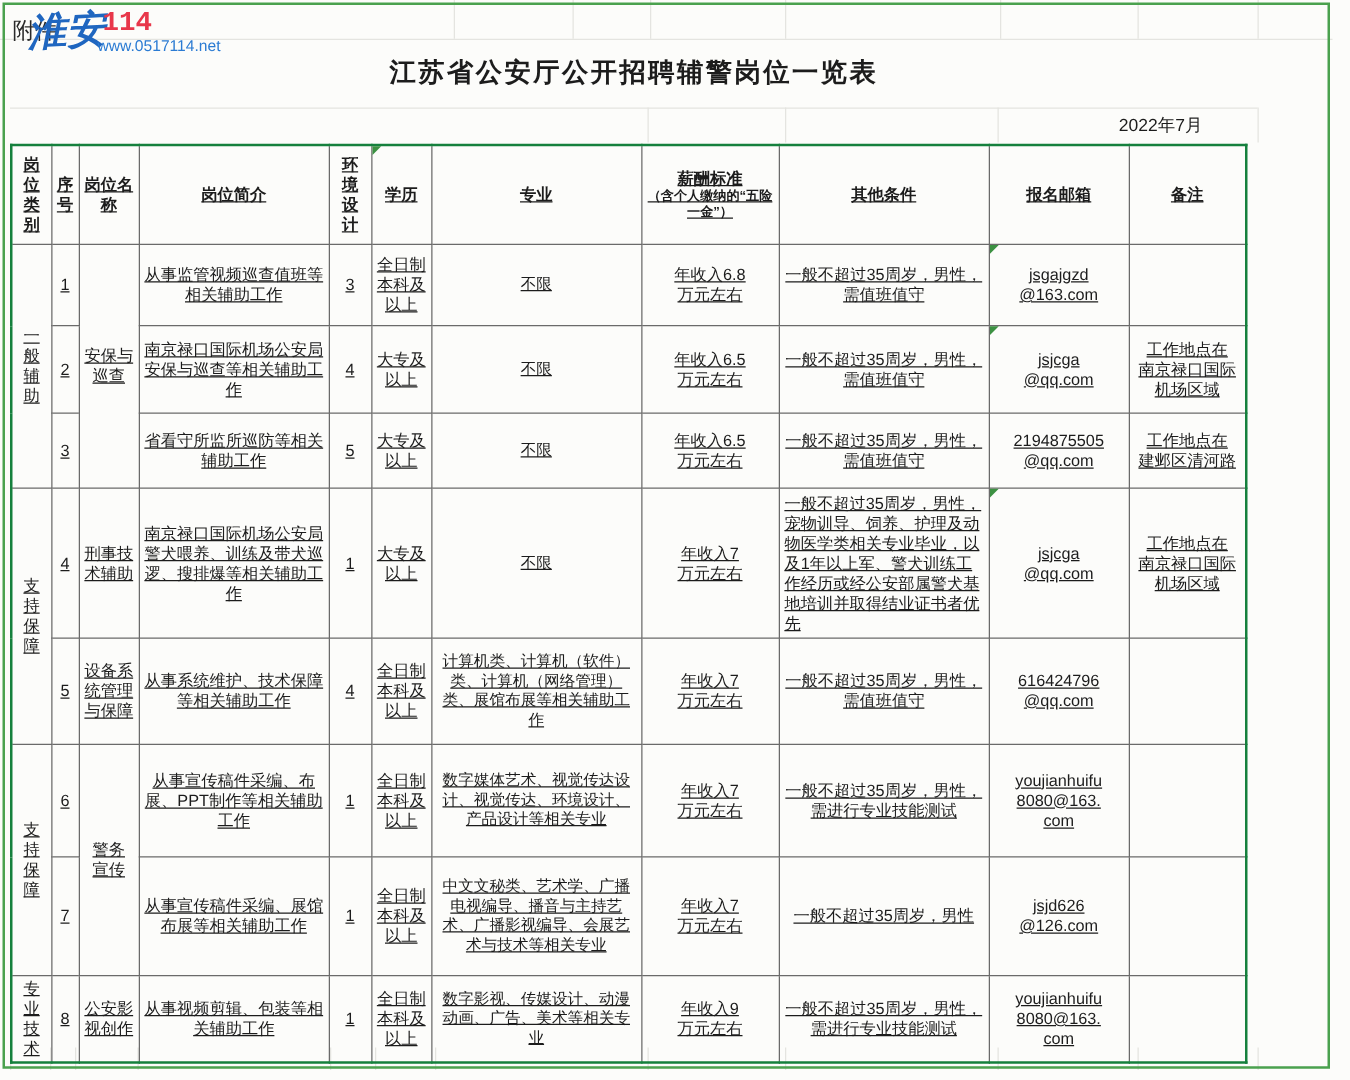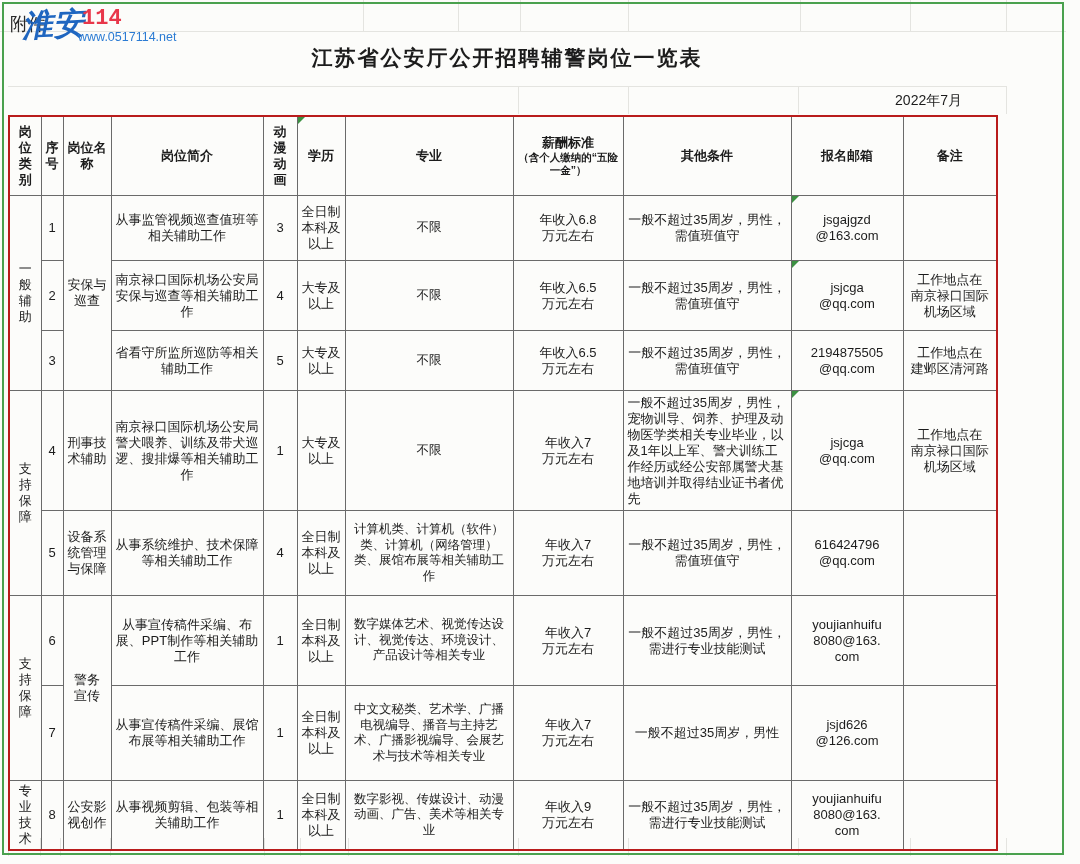--- a/index.html
+++ b/index.html
@@ -28,21 +28,21 @@
   .wm-url{position:absolute;left:78px;top:30px;font-size:12.5px;color:#2b7bd3;z-index:3;}
   
   .page-title{
     position:absolute;left:8px;top:44px;width:998px;text-align:center;
     font-size:21px;font-weight:bold;letter-spacing:2px;z-index:2;
   }
   .date-label{position:absolute;right:118px;top:92px;font-size:14px;z-index:2;}
   
   table.roster{
     position:absolute;left:8px;top:115px;border-collapse:collapse;table-layout:fixed;
-    z-index:2;border:2px solid #b91c1c;
+    z-index:2;border:2px solid #15803d;text-decoration:underline;
   }
   .roster td,.roster th{
     border:1px solid #6a6a6a;padding:2px 4px;text-align:center;vertical-align:middle;
     font-size:13px;line-height:16px;white-space:pre-line;word-break:break-word;
     position:relative;font-weight:normal;
   }
   .roster th{font-weight:bold;}
   .roster .sub{display:block;font-size:10.5px;font-weight:bold;line-height:13px;margin-top:0;}
   .roster .align-left{text-align:left;margin-left:20px;}
   .roster .major{font-size:12.5px;line-height:15.5px;}
@@ -102,21 +102,21 @@
       <col style="width:168px">
     <col style="width:112px">
       <col style="width:94px">
   </colgroup>
   <tbody>
       <tr style="height:57px">
     <th>岗位类别</th>
     <th>序号</th>
     <th>岗位名称</th>
     <th>岗位简介</th>
-    <th>动漫动画</th>
+    <th>环境设计</th>
     <th><span class="tri"></span><span>学历</span></th>
     <th>专业</th>
     <th>
       <span>薪酬标准</span>
       <span class="sub">（含个人缴纳的“五险一金”）</span>
     </th>
     <th>其他条件</th>
     <th>报名邮箱</th>
     <th>备注</th>
   </tr>

